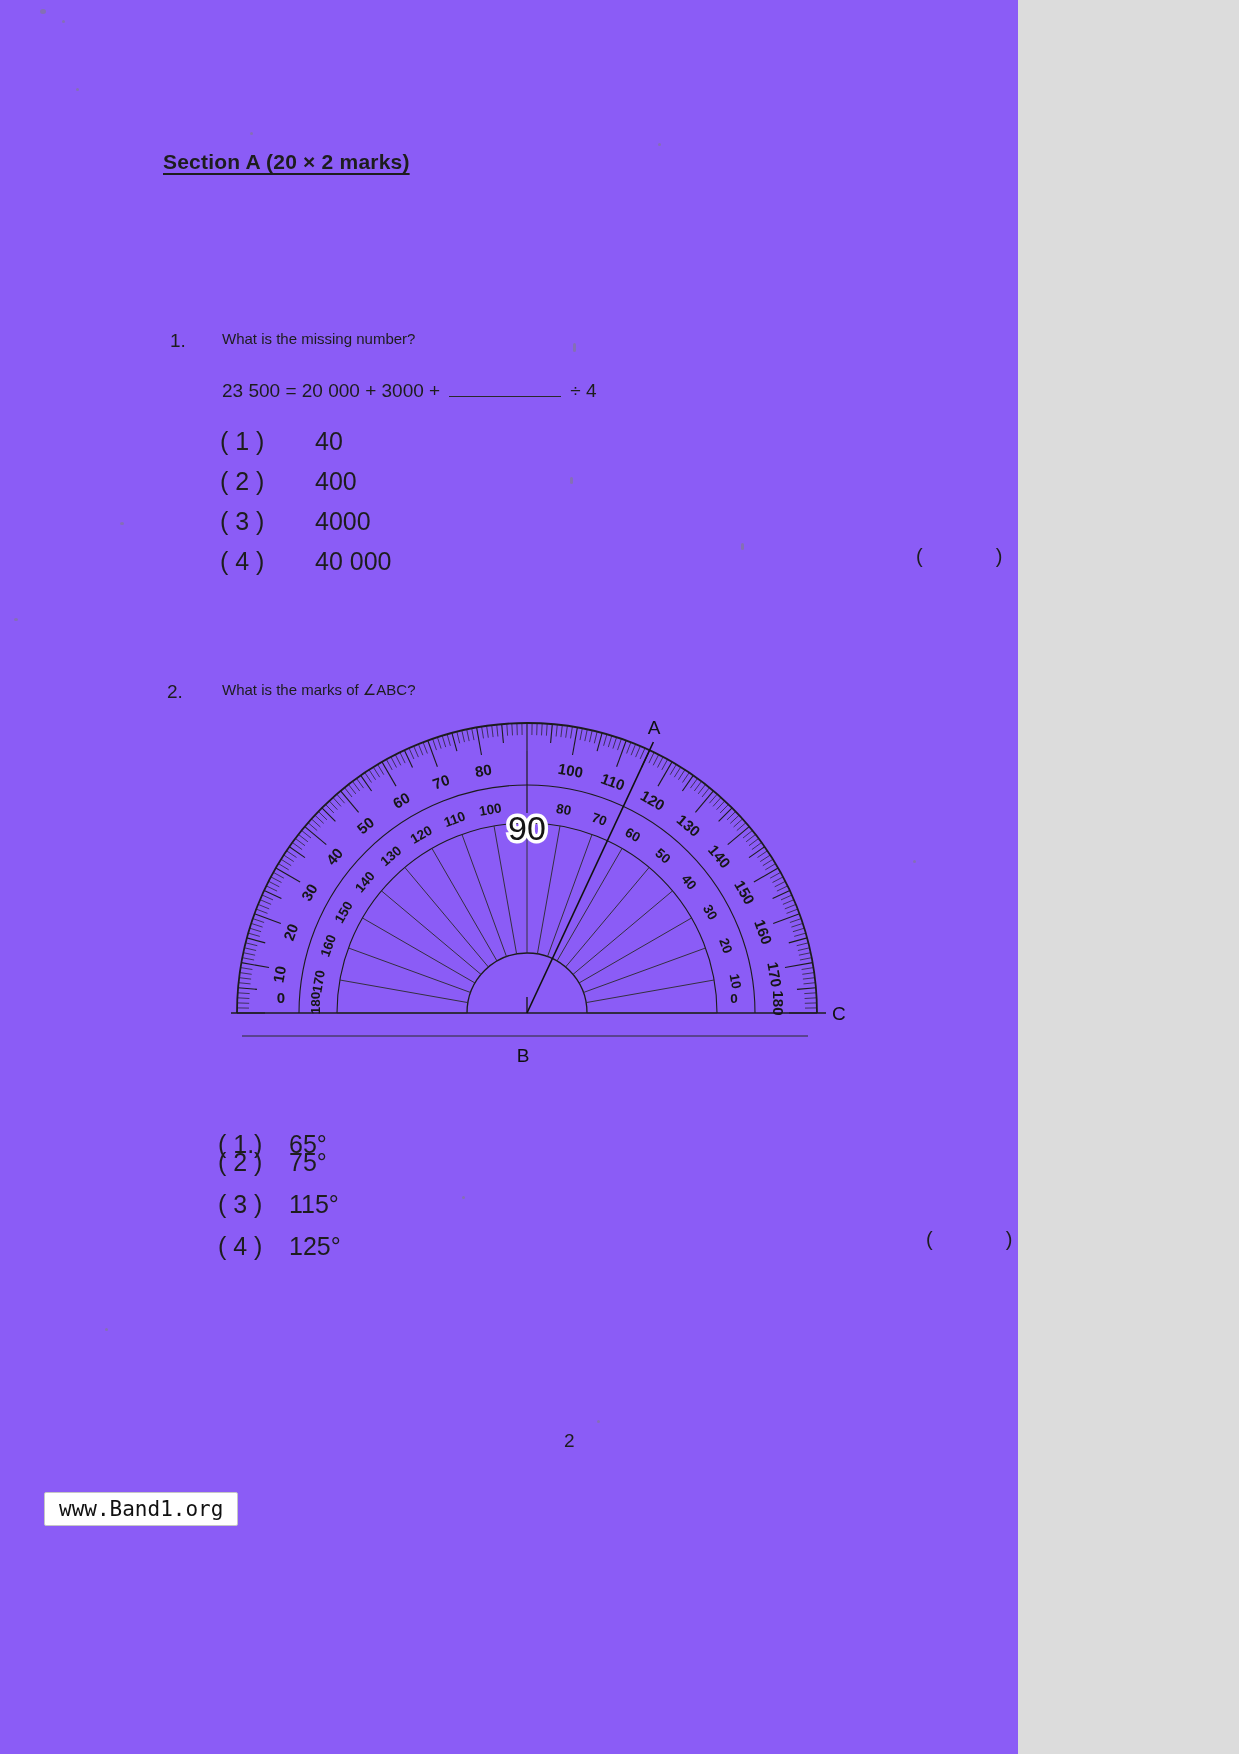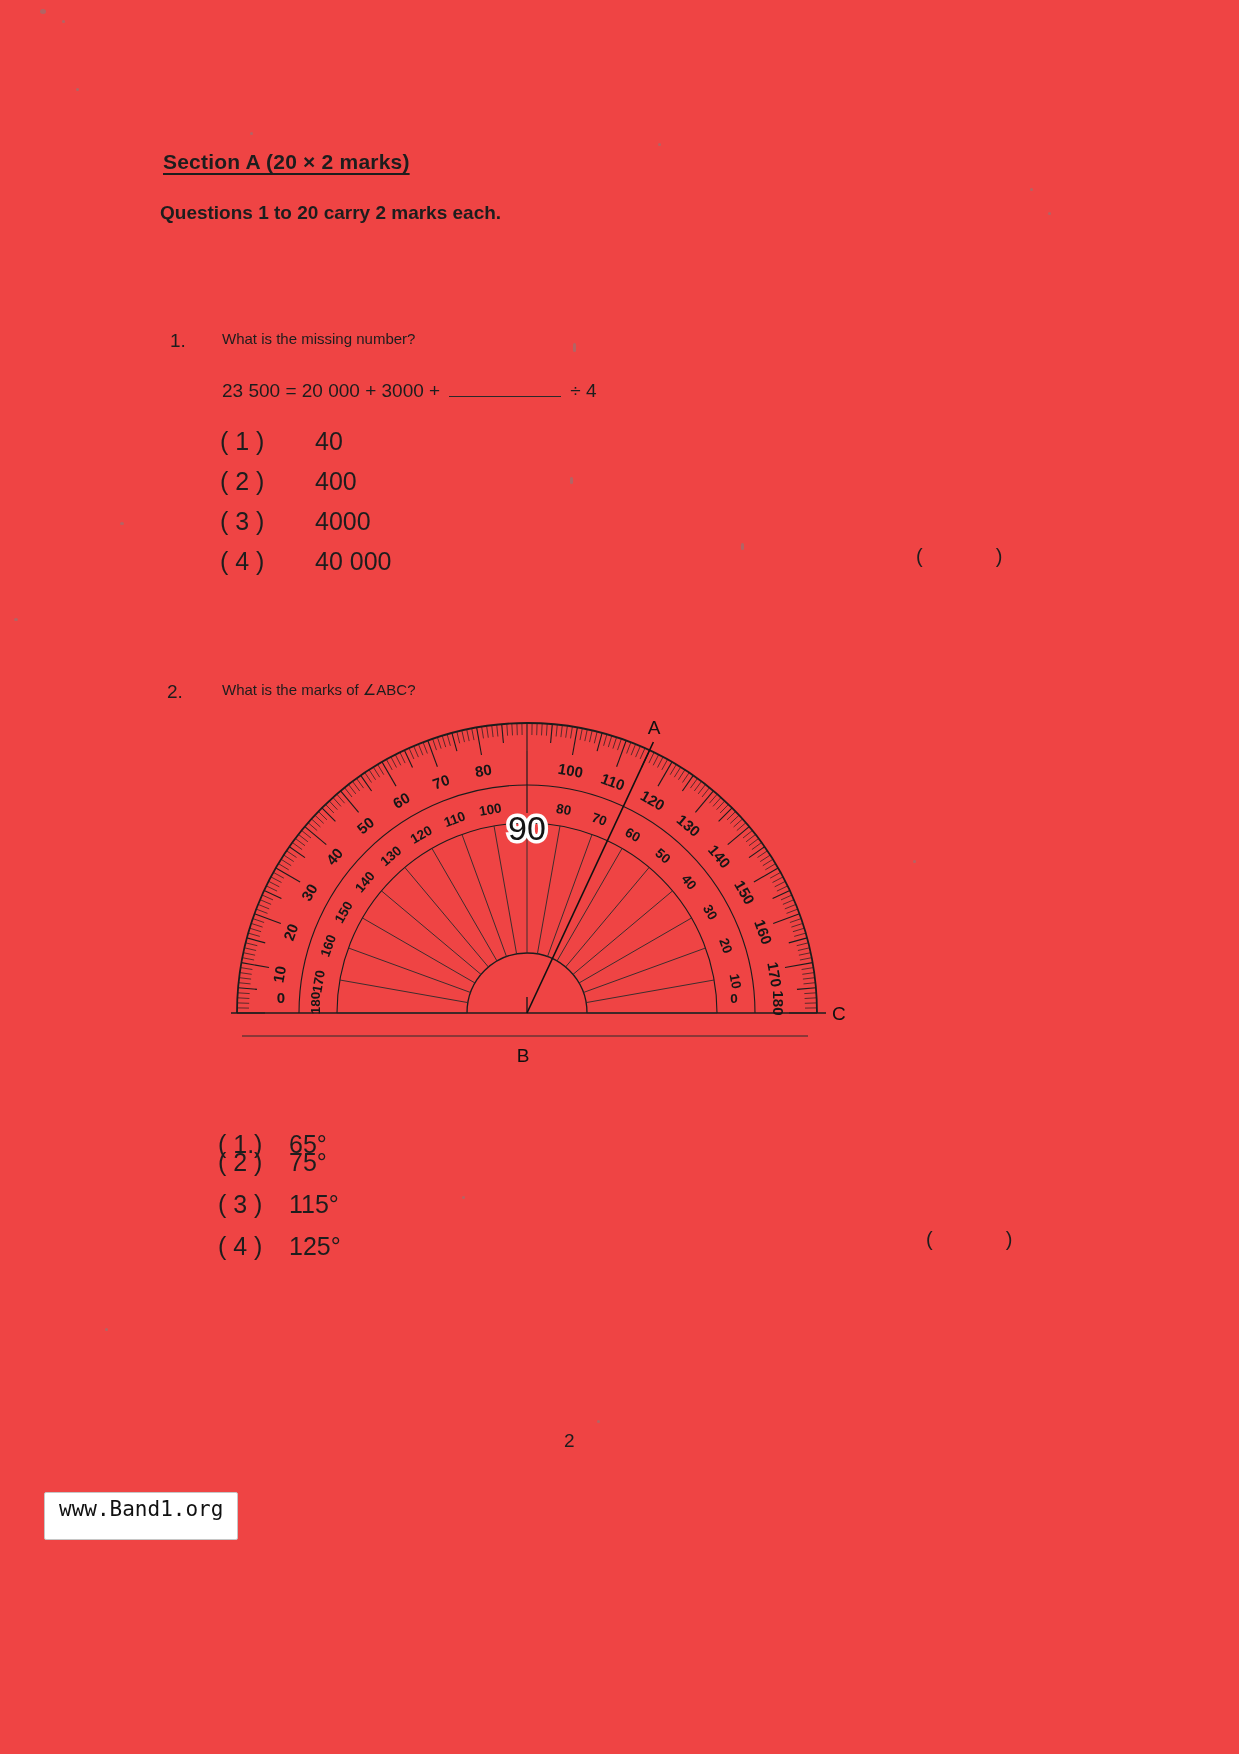--- a/index.html
+++ b/index.html
@@ -1,33 +1,33 @@
 <!DOCTYPE html>
 <html><head>
 <meta charset="utf-8">
 <style>
   *{margin:0;padding:0;box-sizing:border-box}
   body{background:#dcdcdc}
-  .page{position:relative;width:1239px;height:1754px;background:#ef4444;
+  .page{position:relative;width:1018px;height:1754px;background:#8b5cf6;
         font-family:"Liberation Sans",sans-serif;color:#1d1d1d;overflow:hidden}
   .abs{position:absolute}
   .heading{font-size:21px;font-weight:700;text-decoration:underline;text-underline-offset:4px;letter-spacing:.2px}
   .instr-block{line-height:29px}
   .instr{font-size:19px;font-weight:700}
   .qnum{font-size:19px;font-weight:500}
   .qtext{font-size:15px}
   .eq{font-size:19px;white-space:nowrap}
   .blank{display:inline-block;width:112px;height:15px;border-bottom:1.6px solid #2a2a2a;margin:0 9px;vertical-align:baseline}
   .opt-row{font-size:25px;white-space:nowrap}
   .q1-opts .opt-label{display:inline-block;width:95px}
   .q2-opts .opt-label{display:inline-block;width:71px}
   .bracket{font-size:20px;white-space:pre;letter-spacing:1px}
   .pagenum{font-size:19px}
   .watermark{font-family:"DejaVu Sans Mono",monospace;font-size:21px;background:#fff;
-             border:1px solid #c6c6c6;padding:4px 14px 18px;border-radius:2px;color:#111}
+             border:1px solid #c6c6c6;padding:4px 14px 4px;border-radius:2px;color:#111}
   .speck{position:absolute;background:#808080;border-radius:50%;opacity:.55}
   svg text{font-family:"Liberation Sans",sans-serif}
   .vlabel{font-size:19px;fill:#101010}
 </style>
 </head>
 <body>
 
 <div class="page">
 
   <div class="speck" style="left:40px;top:9px;width:6px;height:5px"></div>
@@ -43,21 +43,20 @@
   <div class="speck" style="left:120px;top:522px;width:4px;height:3px"></div>
   <div class="speck" style="left:14px;top:618px;width:4px;height:3px"></div>
   <div class="speck" style="left:913px;top:860px;width:3px;height:3px"></div>
   <div class="speck" style="left:462px;top:1196px;width:3px;height:3px"></div>
   <div class="speck" style="left:105px;top:1328px;width:3px;height:3px"></div>
   <div class="speck" style="left:597px;top:1420px;width:3px;height:3px"></div>
 
   <h2 class="abs heading" style="left:163px;top:150px">Section A (20 × 2 marks)</h2>
 
   <div class="abs instr-block" style="left:160px;top:198px">
-    <div class="instr">Questions 1 to 20 carry 2 marks each.</div>
   </div>
 
   <span class="abs qnum" style="left:170px;top:330px">1.</span>
   <span class="abs qtext" style="left:222px;top:330px">What is the missing number?</span>
 
   <div class="abs eq" style="left:222px;top:380px">
     <span>23 500 = 20 000 + 3000 +</span><span class="blank"></span><span>÷ 4</span>
   </div>
 
   <div class="q1-opts">

